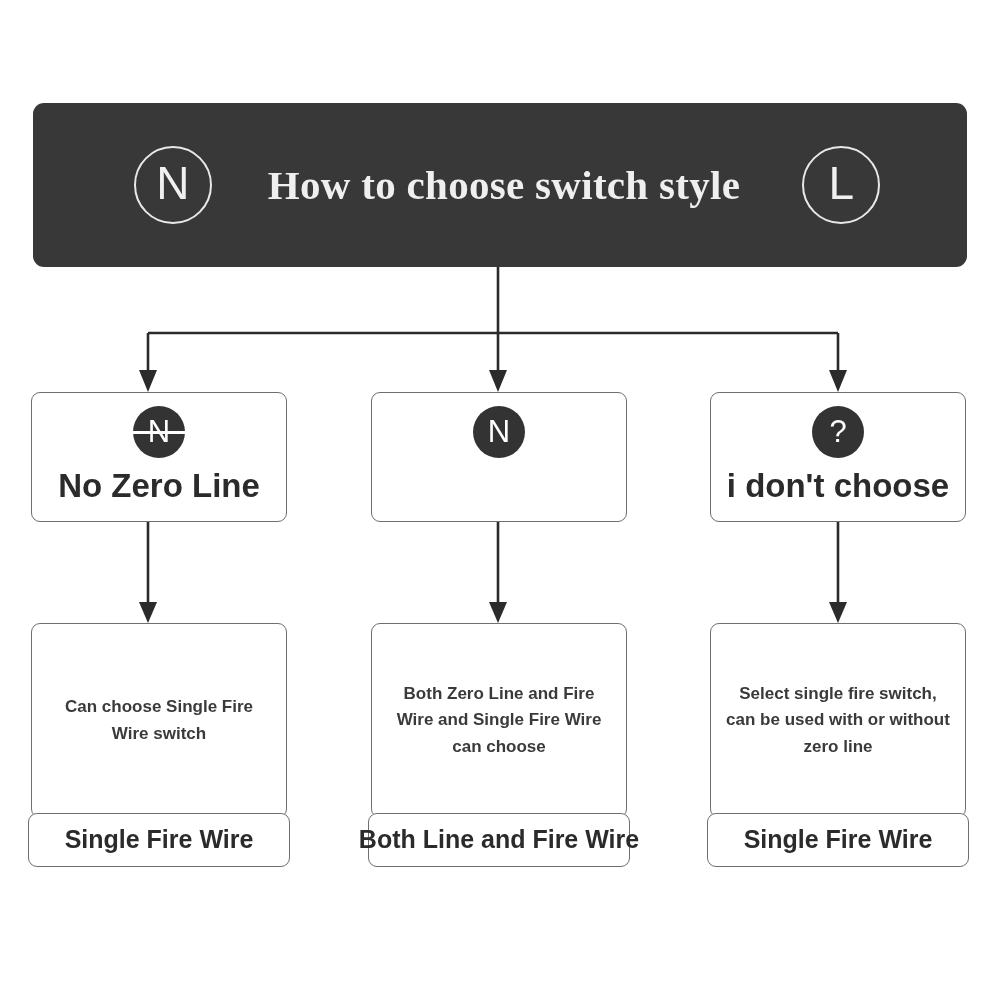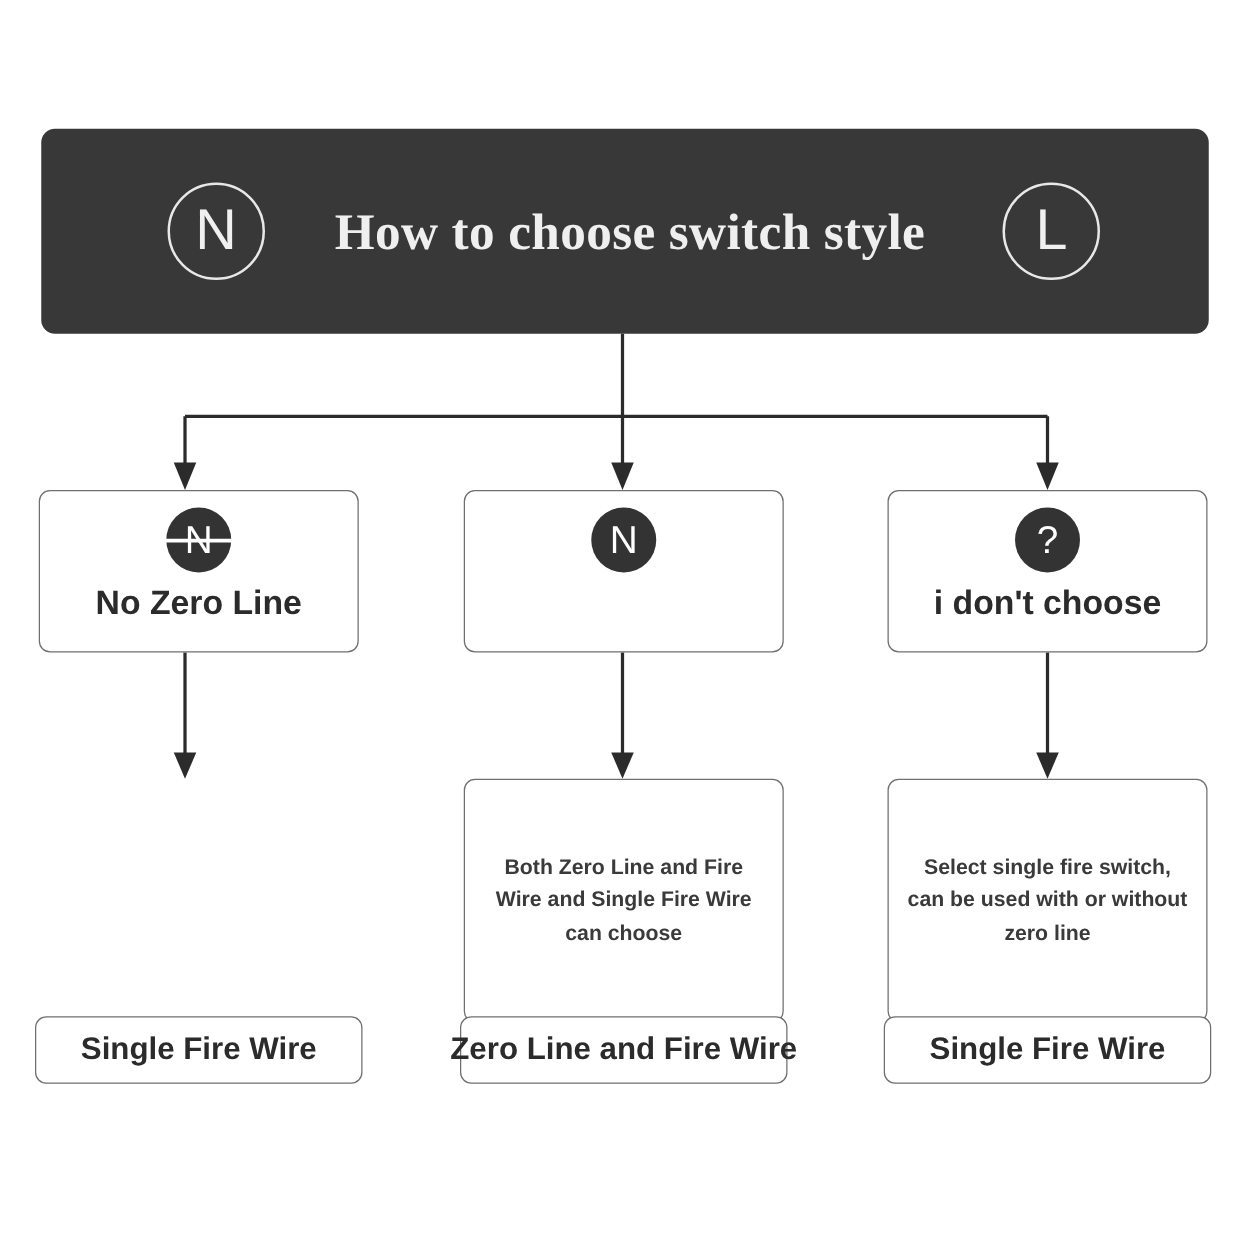--- a/index.html
+++ b/index.html
@@ -125,21 +125,21 @@
     left: -6px;
     top: 50%;
     width: 64px;
     height: 3px;
     background: #ffffff;
     transform: translateY(-1px);
   }
 
   .mid-label {
     margin-top: 10px;
-    font-size: 27px;
+    font-size: 33px;
     font-weight: 700;
     color: #2b2b2b;
     text-align: center;
     line-height: 1.1;
     font-family: "Liberation Sans", sans-serif;
   }
 
   
   .bot-card {
     position: absolute;
@@ -259,30 +259,33 @@
 
   <div class="mid-card col3">
     <div class="badge-wrap">
       <div class="badge">
         <span>?</span>
       </div>
     </div>
     <div class="mid-label">i don't choose</div>
   </div>
 
+  <div class="bot-card col1">
+    <div class="bot-desc">Can choose Single Fire Wire switch</div>
+  </div>
   <div class="bot-card col3">
     <div class="bot-desc">Select single fire switch, can be used with or without zero line</div>
   </div>
   <div class="bot-card col2">
     <div class="bot-desc">Both Zero Line and Fire Wire and Single Fire Wire can choose</div>
   </div>
 
   <div class="bot-footer col1">
     <div class="bot-footer-label">Single Fire Wire</div>
   </div>
   <div class="bot-footer col2">
-    <div class="bot-footer-label">Zero Line and Fire Wire</div>
+    <div class="bot-footer-label">Both Line and Fire Wire</div>
   </div>
   <div class="bot-footer col3">
     <div class="bot-footer-label">Single Fire Wire</div>
   </div>
 
 </div>
 
 </body></html>

